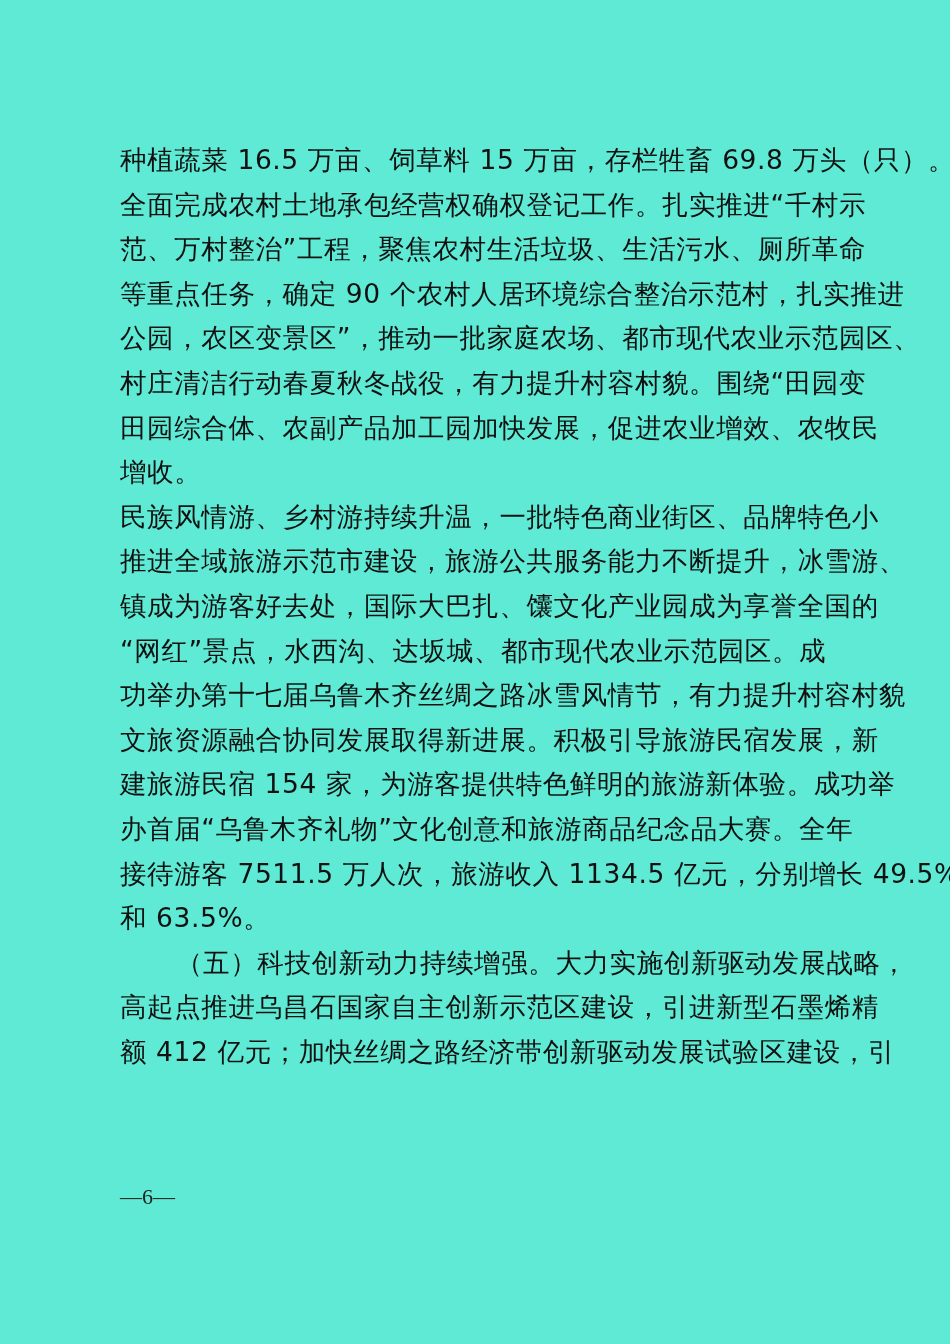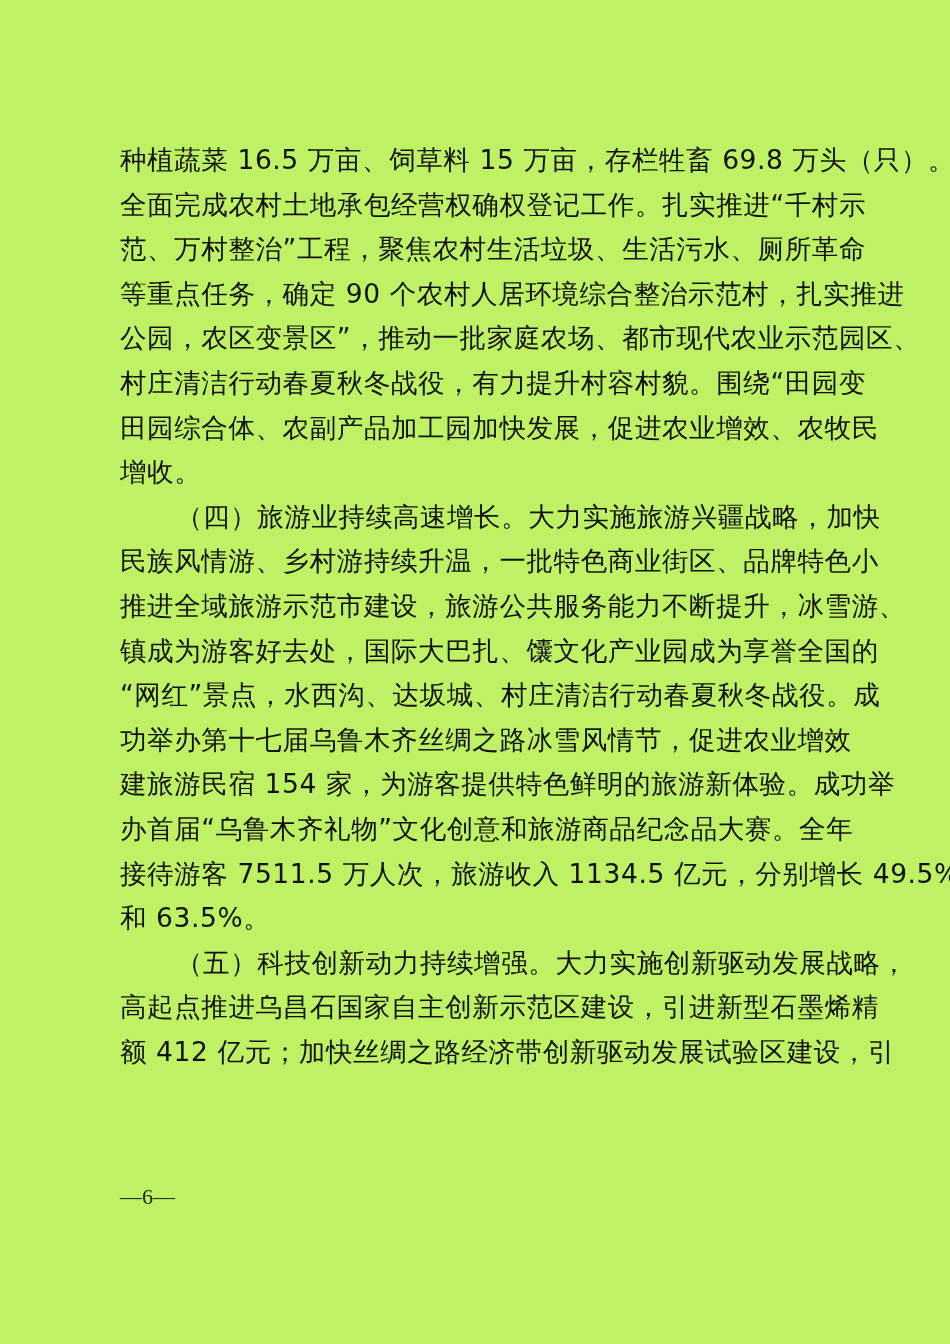--- a/index.html
+++ b/index.html
@@ -1,18 +1,18 @@
 <!DOCTYPE html>
 <html><head>
   <meta charset="utf-8">
   <style>
     html, body { margin: 0; padding: 0; background: #ffffff; }
     body { width: 950px; height: 1344px; position: relative; overflow: hidden; }
     .page {
-      position: absolute; left: 0; top: 0; width: 950px; height: 1344px; background: #bef264;
+      position: absolute; left: 0; top: 0; width: 950px; height: 1344px; background: #5eead4;
     }
     .body-text {
       position: absolute; left: 120px; top: 138px; width: 730px;
       font-family: "DejaVu Sans", sans-serif;
       font-size: 26.5px; line-height: 44.6px; color: #111111;
       letter-spacing: 0.6px;
     }
     .line { display: block; white-space: nowrap; height: 44.6px; }
     .indent { padding-left: 56px; }
     .page-number {
@@ -26,26 +26,26 @@
 <div class="page">
   <div class="body-text">
     <span class="line">种植蔬菜 16.5 万亩、饲草料 15 万亩，存栏牲畜 69.8 万头（只）。</span>
     <span class="line">全面完成农村土地承包经营权确权登记工作。扎实推进“千村示</span>
     <span class="line">范、万村整治”工程，聚焦农村生活垃圾、生活污水、厕所革命</span>
     <span class="line">等重点任务，确定 90 个农村人居环境综合整治示范村，扎实推进</span>
     <span class="line">公园，农区变景区”，推动一批家庭农场、都市现代农业示范园区、</span>
     <span class="line">村庄清洁行动春夏秋冬战役，有力提升村容村貌。围绕“田园变</span>
     <span class="line">田园综合体、农副产品加工园加快发展，促进农业增效、农牧民</span>
     <span class="line">增收。</span>
-    <span class="line indent">（四）旅游业持续高速增长。大力实施旅游兴疆战略，加快</span>
     <span class="line">民族风情游、乡村游持续升温，一批特色商业街区、品牌特色小</span>
     <span class="line">推进全域旅游示范市建设，旅游公共服务能力不断提升，冰雪游、</span>
     <span class="line">镇成为游客好去处，国际大巴扎、馕文化产业园成为享誉全国的</span>
-    <span class="line">“网红”景点，水西沟、达坂城、村庄清洁行动春夏秋冬战役。成</span>
-    <span class="line">功举办第十七届乌鲁木齐丝绸之路冰雪风情节，促进农业增效</span>
+    <span class="line">“网红”景点，水西沟、达坂城、都市现代农业示范园区。成</span>
+    <span class="line">功举办第十七届乌鲁木齐丝绸之路冰雪风情节，有力提升村容村貌</span>
+    <span class="line">文旅资源融合协同发展取得新进展。积极引导旅游民宿发展，新</span>
     <span class="line">建旅游民宿 154 家，为游客提供特色鲜明的旅游新体验。成功举</span>
     <span class="line">办首届“乌鲁木齐礼物”文化创意和旅游商品纪念品大赛。全年</span>
     <span class="line">接待游客 7511.5 万人次，旅游收入 1134.5 亿元，分别增长 49.5%</span>
     <span class="line">和 63.5%。</span>
     <span class="line indent">（五）科技创新动力持续增强。大力实施创新驱动发展战略，</span>
     <span class="line">高起点推进乌昌石国家自主创新示范区建设，引进新型石墨烯精</span>
     <span class="line">额 412 亿元；加快丝绸之路经济带创新驱动发展试验区建设，引</span>
   </div>
   <div class="page-number">—6—</div>
 </div>

